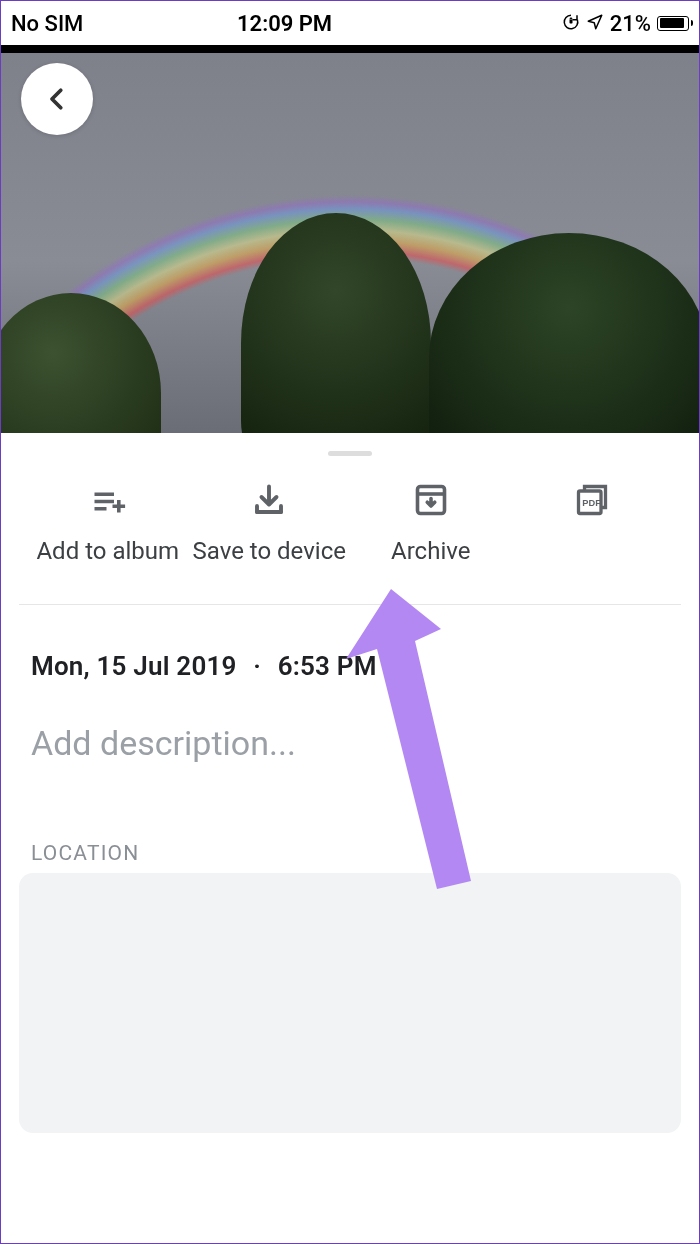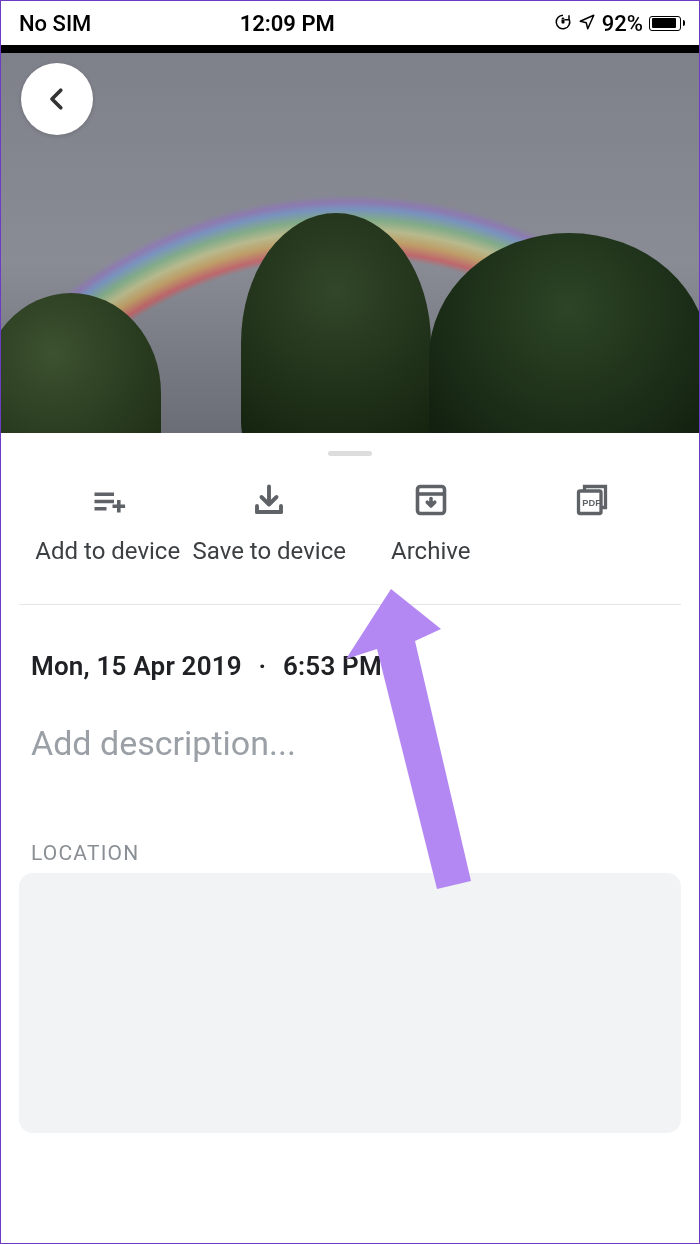--- a/index.html
+++ b/index.html
@@ -10,21 +10,21 @@
       background: #fff;
       position: relative;
       overflow: hidden;
       border: 1px solid #6c3dc2;
     }
     .status-bar {
       height: 44px;
       display: flex;
       align-items: center;
       justify-content: space-between;
-      padding: 0 18px;
+      padding: 0 10px;
       background: #fff;
       font-size: 22px;
       font-weight: 500;
       color: #000;
     }
     .status-left { flex: 1; text-align: left; }
     .status-center { flex: 1; font-weight: 600; }
     .status-right { flex: 1; text-align: right; display: flex; align-items: center; justify-content: flex-end; gap: 6px; }
     .battery-icon {
       width: 32px; height: 15px;
@@ -179,21 +179,21 @@
           <path d="M20 3v6h-6"></path>
           <rect x="10" y="9" width="4" height="5" rx="1" fill="#000" stroke="none"></rect>
           <path d="M10.8 9V8a1.2 1.2 0 0 1 2.4 0v1" stroke-width="1.4"></path>
         </svg>
     </span>
     <span class="status-icon">
       <svg width="18" height="18" viewBox="0 0 24 24">
           <path d="M3 11l18-8-8 18-2-8-8-2z" fill="none" stroke="#000" stroke-width="2" stroke-linejoin="round"></path>
         </svg>
     </span>
-    <span>92%</span>
+    <span>21%</span>
     <span class="battery-icon">
         <span class="battery-fill"></span>
       </span>
   </div>
 </div>
 <div class="black-bar"></div>
 
 <div class="photo-area">
   <div class="rainbow"></div>
   <div class="house"></div>
@@ -211,21 +211,21 @@
 <div class="sheet">
   <div class="grabber"></div>
 
   <div class="actions">
     <div class="action">
       <span class="action-icon">
         <svg viewBox="0 0 24 24" width="36" height="36" fill="#5f6368">
             <path d="M3 7h13v2.4H3V7zm0 4.8h13v2.4H3v-2.4zM3 16.6h8v2.4H3v-2.4zM18 12v3h-3v2.4h3v3h2.4v-3h3V15h-3v-3H18z"></path>
           </svg>
       </span>
-      <span class="action-label">Add to device</span>
+      <span class="action-label">Add to album</span>
     </div>
     <div class="action">
       <span class="action-icon">
         <svg viewBox="0 0 24 24" width="36" height="36" fill="none" stroke="#5f6368" stroke-width="2.6" stroke-linecap="round" stroke-linejoin="round">
             <path d="M12 3v11"></path>
             <path d="M7 10l5 5 5-5"></path>
             <path d="M4 20h16"></path>
             <path d="M4 16v4M20 16v4"></path>
           </svg>
       </span>
@@ -246,21 +246,21 @@
         <svg viewBox="0 0 24 24" width="36" height="36" fill="none" stroke="#5f6368" stroke-width="2.2">
             <rect x="3" y="6" width="15" height="15" rx="1"></rect>
             <path d="M7 6V3h14v14h-3"></path>
             <text x="5.5" y="16" font-size="6.2" font-weight="700" fill="#5f6368" stroke="none" font-family="Arial">PDF</text>
           </svg>
       </span>
     </div>
   </div>
 
   <div class="date-row">
-    <span>Mon, 15 Apr 2019</span>
+    <span>Mon, 15 Jul 2019</span>
     <span class="dot">·</span>
     <span>6:53 PM</span>
   </div>
 
   <div class="desc-input">Add description...</div>
 
   <div class="location-label">LOCATION</div>
   <div class="location-box"></div>
 </div>
 

